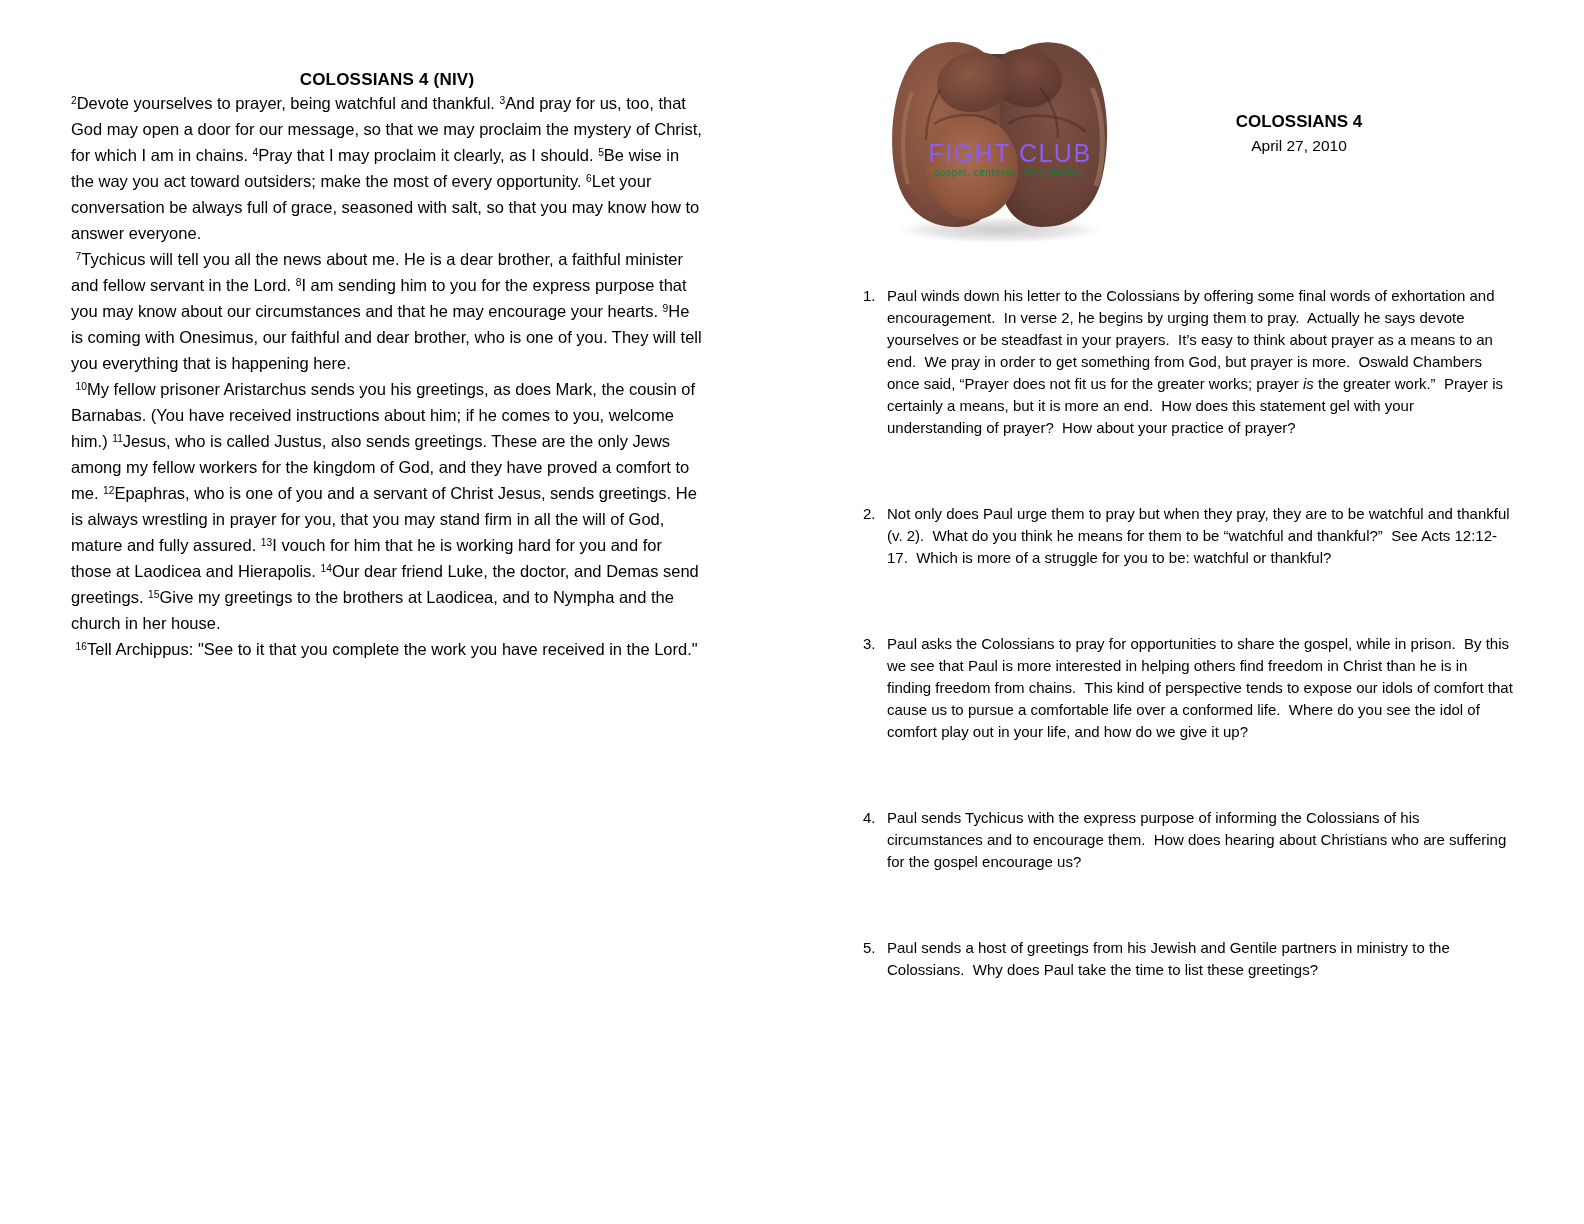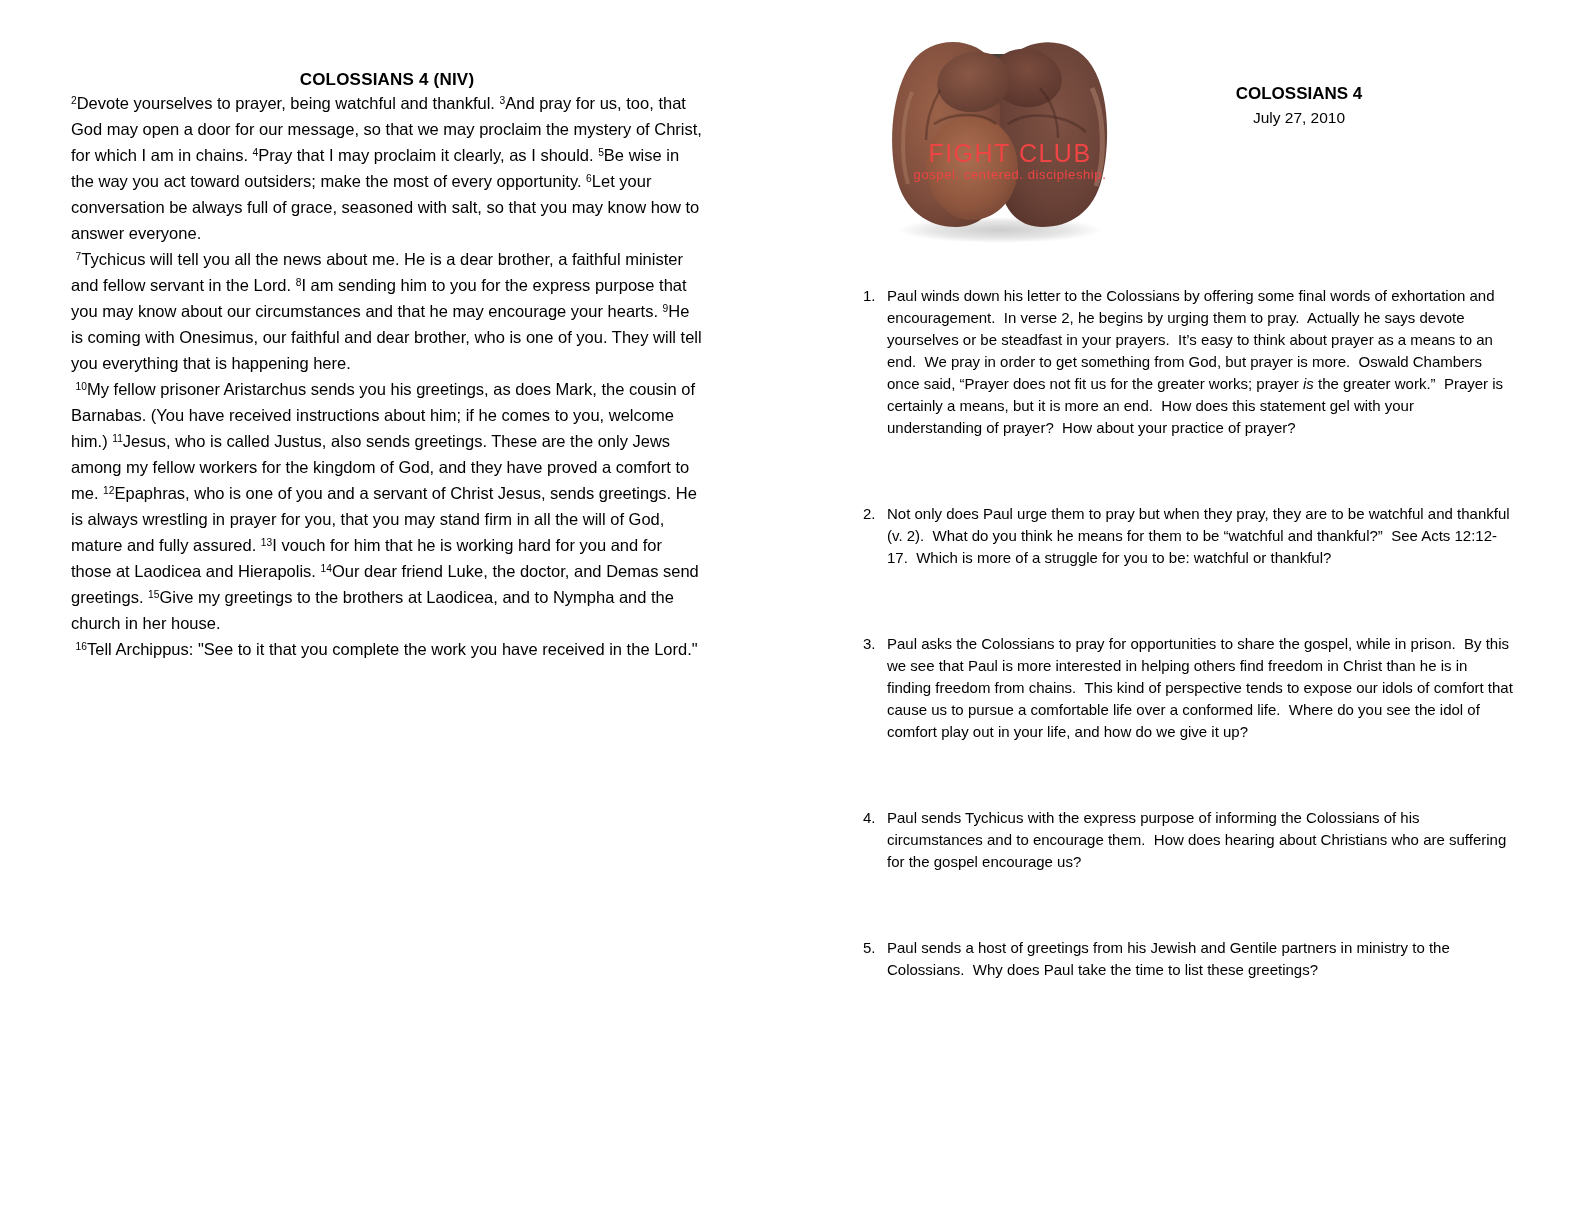--- a/index.html
+++ b/index.html
@@ -18,29 +18,29 @@
     font-size:16.5px; line-height:26px;
     white-space:pre-wrap;
   }
   sup { font-size:62%; line-height:0; vertical-align:baseline; position:relative; top:-0.45em; }
 
   
   .logo { position:absolute; left:878px; top:26px; width:244px; height:222px; }
   .logo svg { position:absolute; left:0; top:0; }
   .logo-title {
     position:absolute; top:113px; left:10px; width:100%; text-align:center;
-    color:#ef4444; font-size:25px; font-weight:400; letter-spacing:1.5px;
+    color:#8b5cf6; font-size:25px; font-weight:400; letter-spacing:1.5px;
   }
   .logo-tagline {
     position:absolute; top:141px; left:10px; width:100%; text-align:center;
-    color:#ef4444; font-size:13px; letter-spacing:0.6px;
+    color:#15803d; font-size:10px; letter-spacing:0.6px;
   }
 
   
-  .doc-header { position:absolute; left:1179px; top:84px; width:240px; text-align:center; }
+  .doc-header { position:absolute; left:1179px; top:112px; width:240px; text-align:center; }
   .doc-title { font-size:17px; font-weight:bold; }
   .doc-date { font-size:15.5px; margin-top:5px; }
 
   
   .questions { position:absolute; left:863px; top:285px; width:650px; }
   .q-item { display:flex; margin-bottom:64px; font-size:15px; line-height:22px; }
   .q-num { width:24px; flex:none; }
   .q-text { flex:1; white-space:pre-wrap; }
 </style>
 </head>
@@ -122,21 +122,21 @@
 
       <path d="M214 62 C226 86 228 132 218 160" stroke="#a97f6d" stroke-width="5" fill="none" stroke-opacity="0.55"></path>
       <path d="M34 66 C24 90 22 130 30 158" stroke="#b08267" stroke-width="4" fill="none" stroke-opacity="0.45"></path>
     </svg>
     <div class="logo-title">FIGHT CLUB</div>
     <div class="logo-tagline">gospel. centered. discipleship.</div>
   </div>
 
   <div class="doc-header">
     <div class="doc-title">COLOSSIANS 4</div>
-    <div class="doc-date">July 27, 2010</div>
+    <div class="doc-date">April 27, 2010</div>
   </div>
 
   <div class="questions">
       <div class="q-item">
         <div class="q-num">1.</div>
         <div class="q-text"><span>Paul winds down his letter to the Colossians by offering some final words of exhortation and encouragement.  In verse 2, he begins by urging them to pray.  Actually he says devote yourselves or be steadfast in your prayers.  It’s easy to think about prayer as a means to an end.  We pray in order to get something from God, but prayer is more.  Oswald Chambers once said, “Prayer does not fit us for the greater works; prayer </span><i>is</i><span> the greater work.”  Prayer is certainly a means, but it is more an end.  How does this statement gel with your understanding of prayer?  How about your practice of prayer?</span></div>
       </div>
       <div class="q-item">
         <div class="q-num">2.</div>
         <div class="q-text"><span>Not only does Paul urge them to pray but when they pray, they are to be watchful and thankful (v. 2).  What do you think he means for them to be “watchful and thankful?”  See Acts 12:12-17.  Which is more of a struggle for you to be: watchful or thankful?</span></div>

